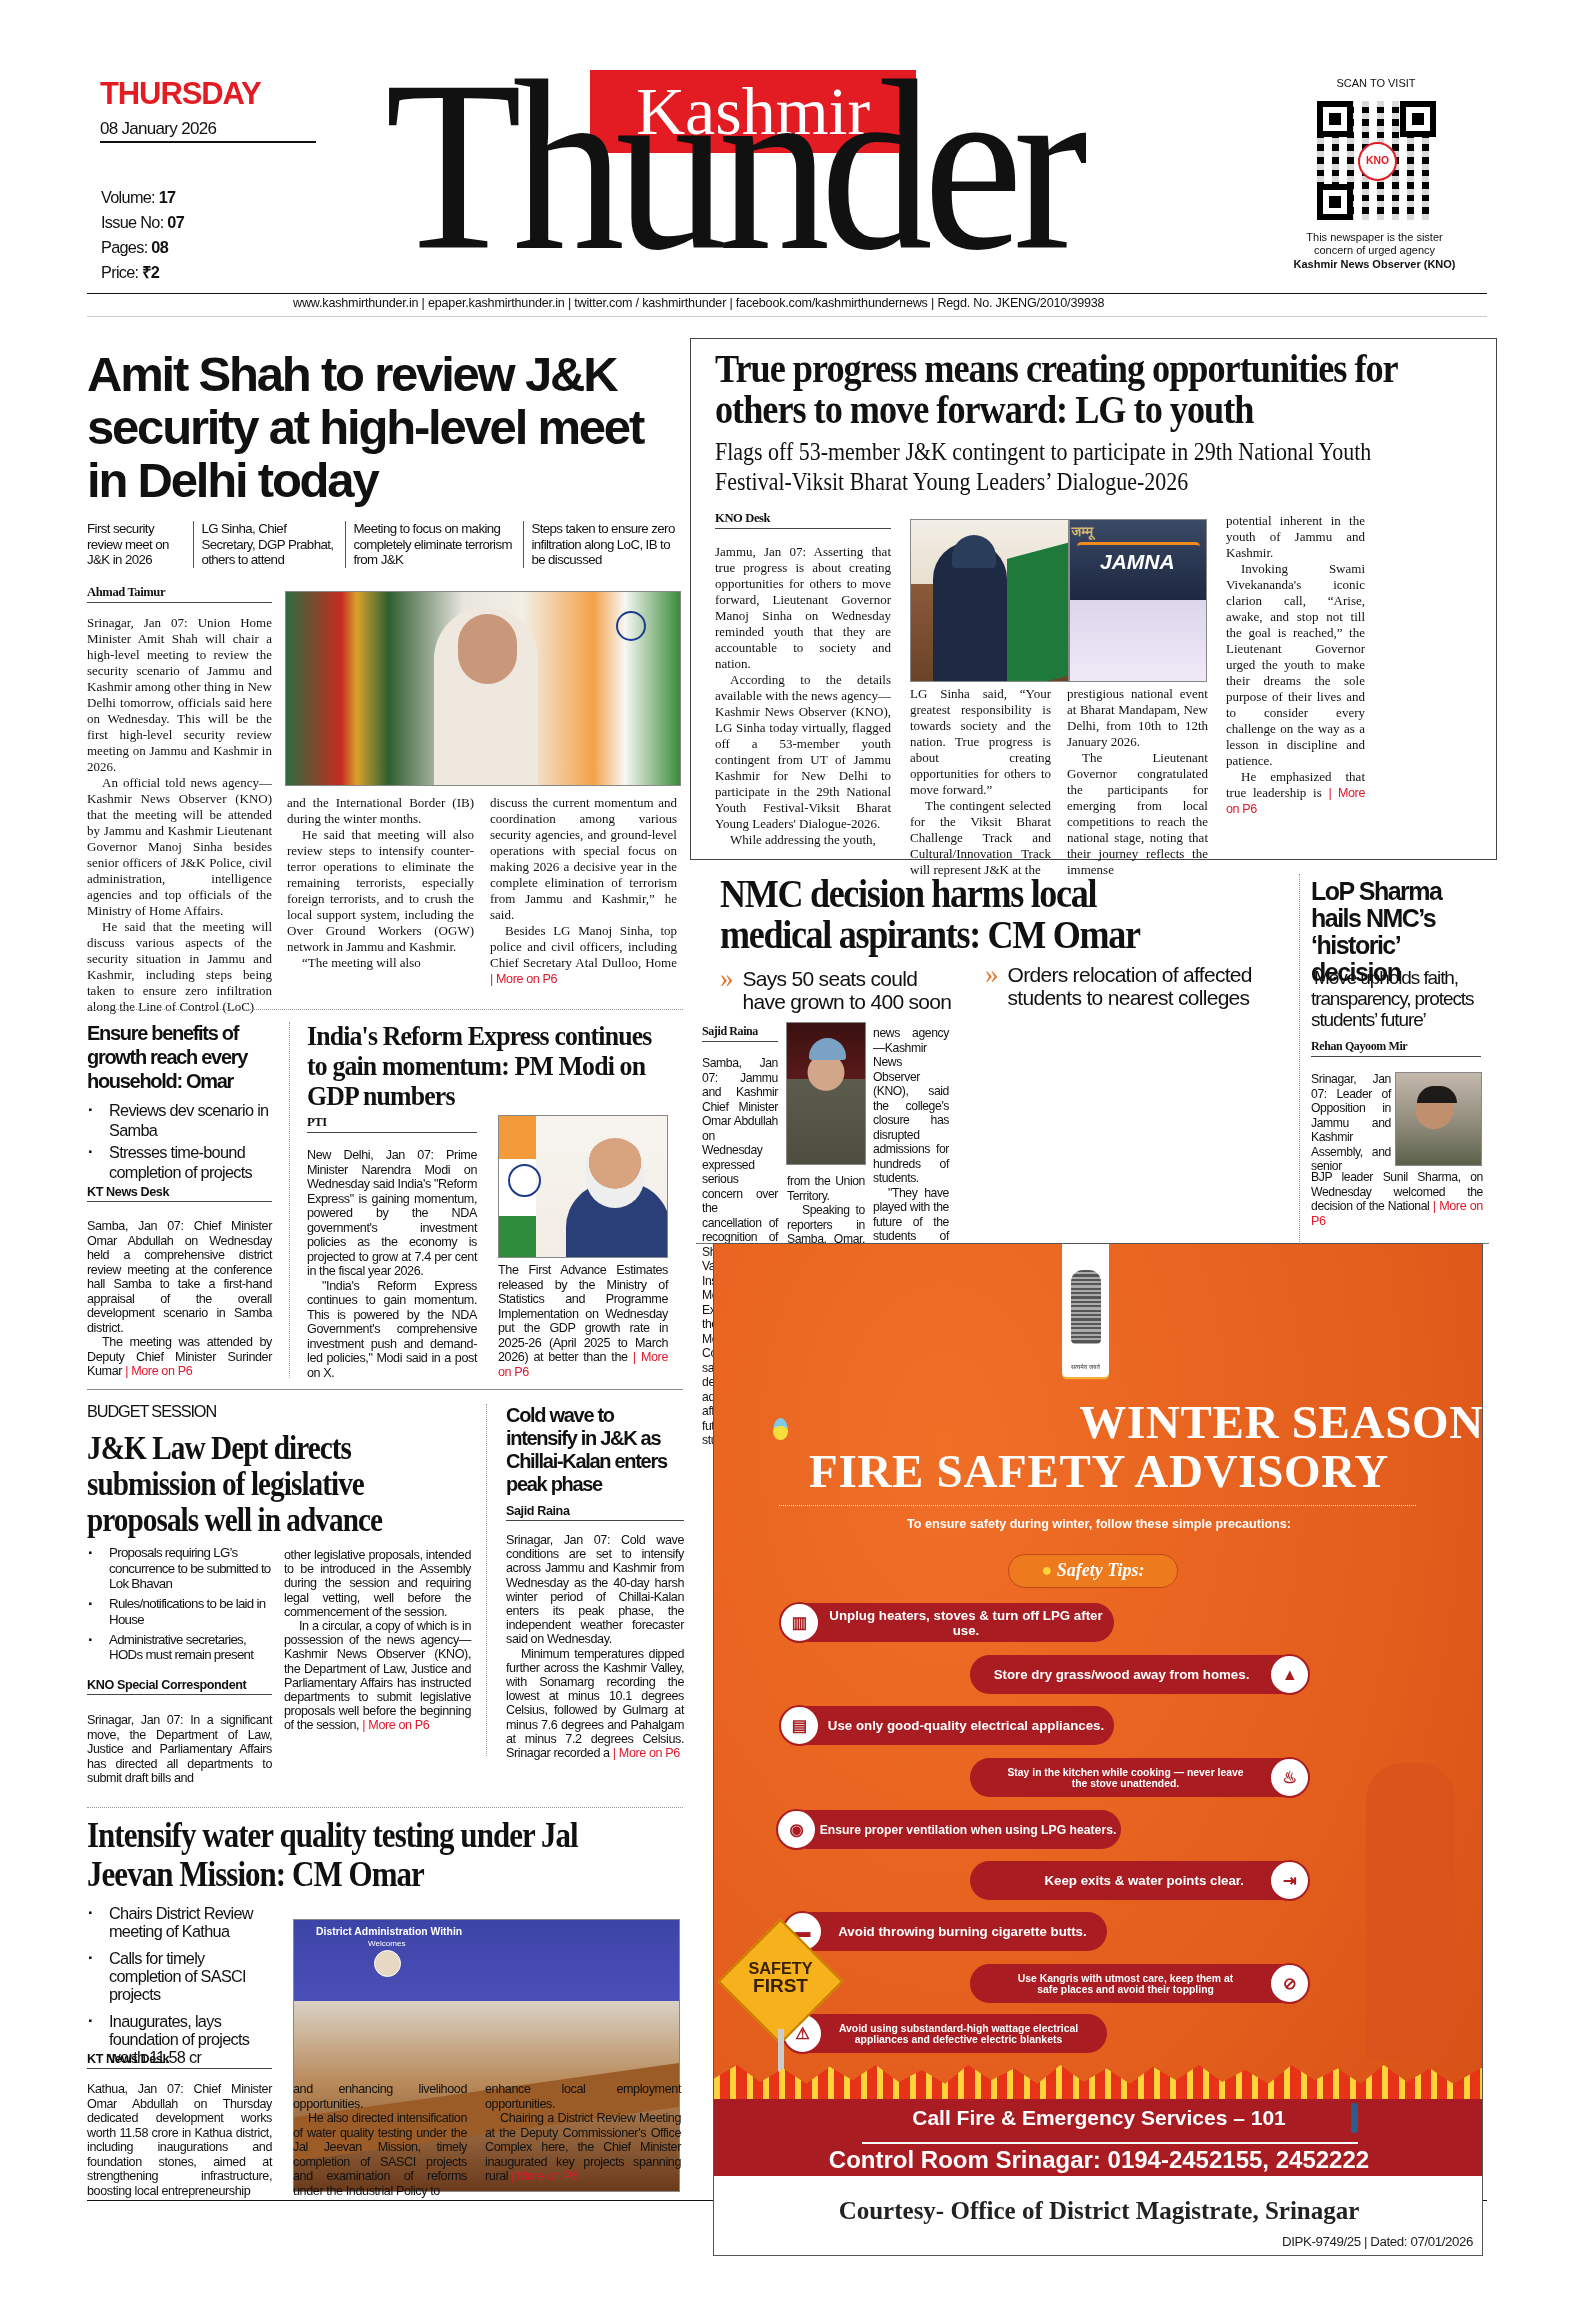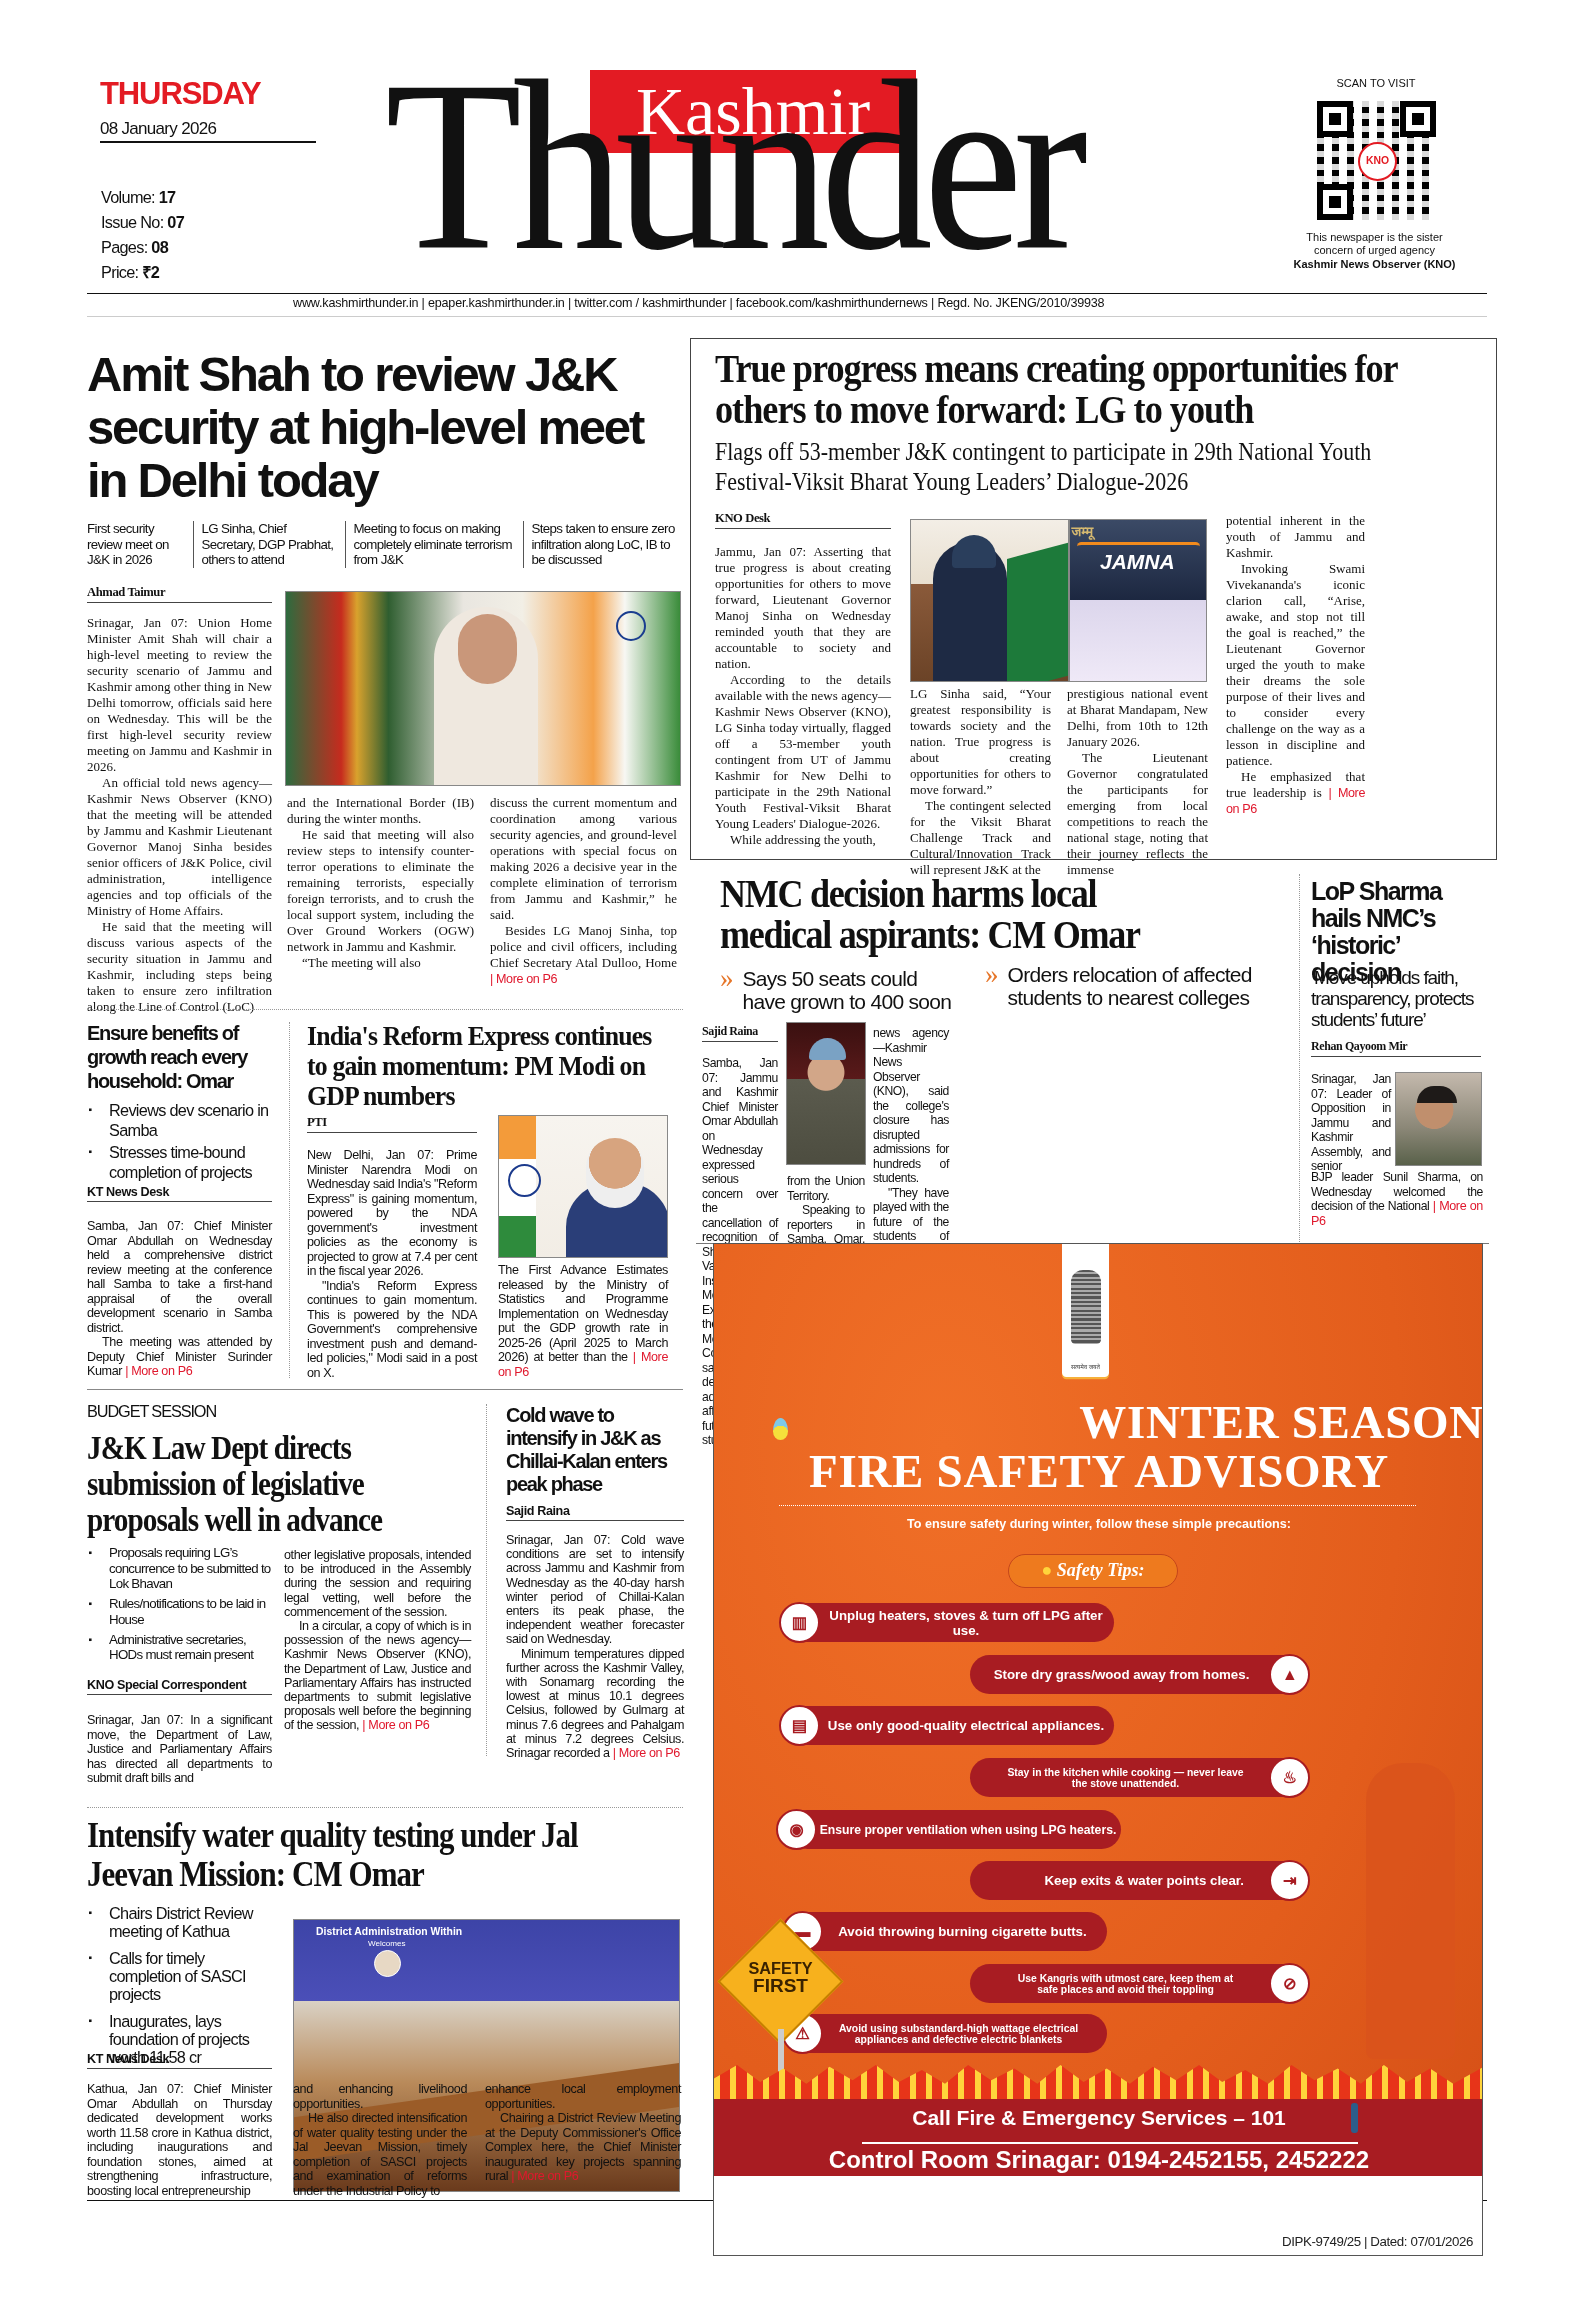--- a/index.html
+++ b/index.html
@@ -303,15 +303,16 @@
   </div>
   <div style="position:absolute;left:64px;top:785px;width:6px;height:74px;background:#ccc"></div>
   <div style="position:absolute;left:652px;top:519px;width:89px;height:296px;border-radius:37px 37px 7.4px 7.4px;background:#d9531c;opacity:.8"></div>
   <div style="position:absolute;left:0;top:821px;width:770px;height:34px;background:repeating-linear-gradient(90deg,#ffd43b 0 6px,#e73419 6px 16.3px);clip-path:polygon(0 100%,0 40%,3% 0,6% 50%,9% 10%,12% 55%,15% 5%,18% 45%,21% 0,24% 50%,27% 15%,30% 55%,33% 0,36% 45%,39% 10%,42% 55%,45% 0,48% 50%,51% 10%,54% 55%,57% 5%,60% 45%,63% 0,66% 50%,69% 15%,72% 55%,75% 0,78% 45%,81% 10%,84% 55%,87% 0,90% 50%,93% 10%,96% 55%,100% 5%,100% 100%)"></div>
   <div style="position:absolute;left:0;top:855px;width:770px;height:77px;background:#a81c22"></div>
   <div class="sans" style="position:absolute;left:0;top:862px;width:770px;text-align:center;color:#fff;font-size:21px;font-weight:bold">Call Fire &amp; Emergency Services – 101</div>
   <div style="position:absolute;left:637px;top:859px;width:7.4px;height:30px;background:#2d5d8a;border-radius:3px"></div>
   <div style="position:absolute;left:148px;top:898px;width:496px;border-top:2.2px solid #fff"></div>
   <div class="sans" style="position:absolute;left:0;top:902px;width:770px;text-align:center;color:#fff;font-size:24px;font-weight:bold">Control Room Srinagar: 0194-2452155, 2452222</div>
   <div style="position:absolute;left:0;top:932px;width:770px;height:81px;background:#fff"></div>
+  <div style="position:absolute;left:0;top:953px;width:770px;text-align:center;font-size:25px;font-weight:bold;color:#222">Courtesy- Office of District Magistrate, Srinagar</div>
   <div class="sans" style="position:absolute;right:9px;top:990px;font-size:13.3px;color:#222;letter-spacing:-0.4px">DIPK-9749/25 | Dated: 07/01/2026</div>
 </div>
 
 
 </body></html>

